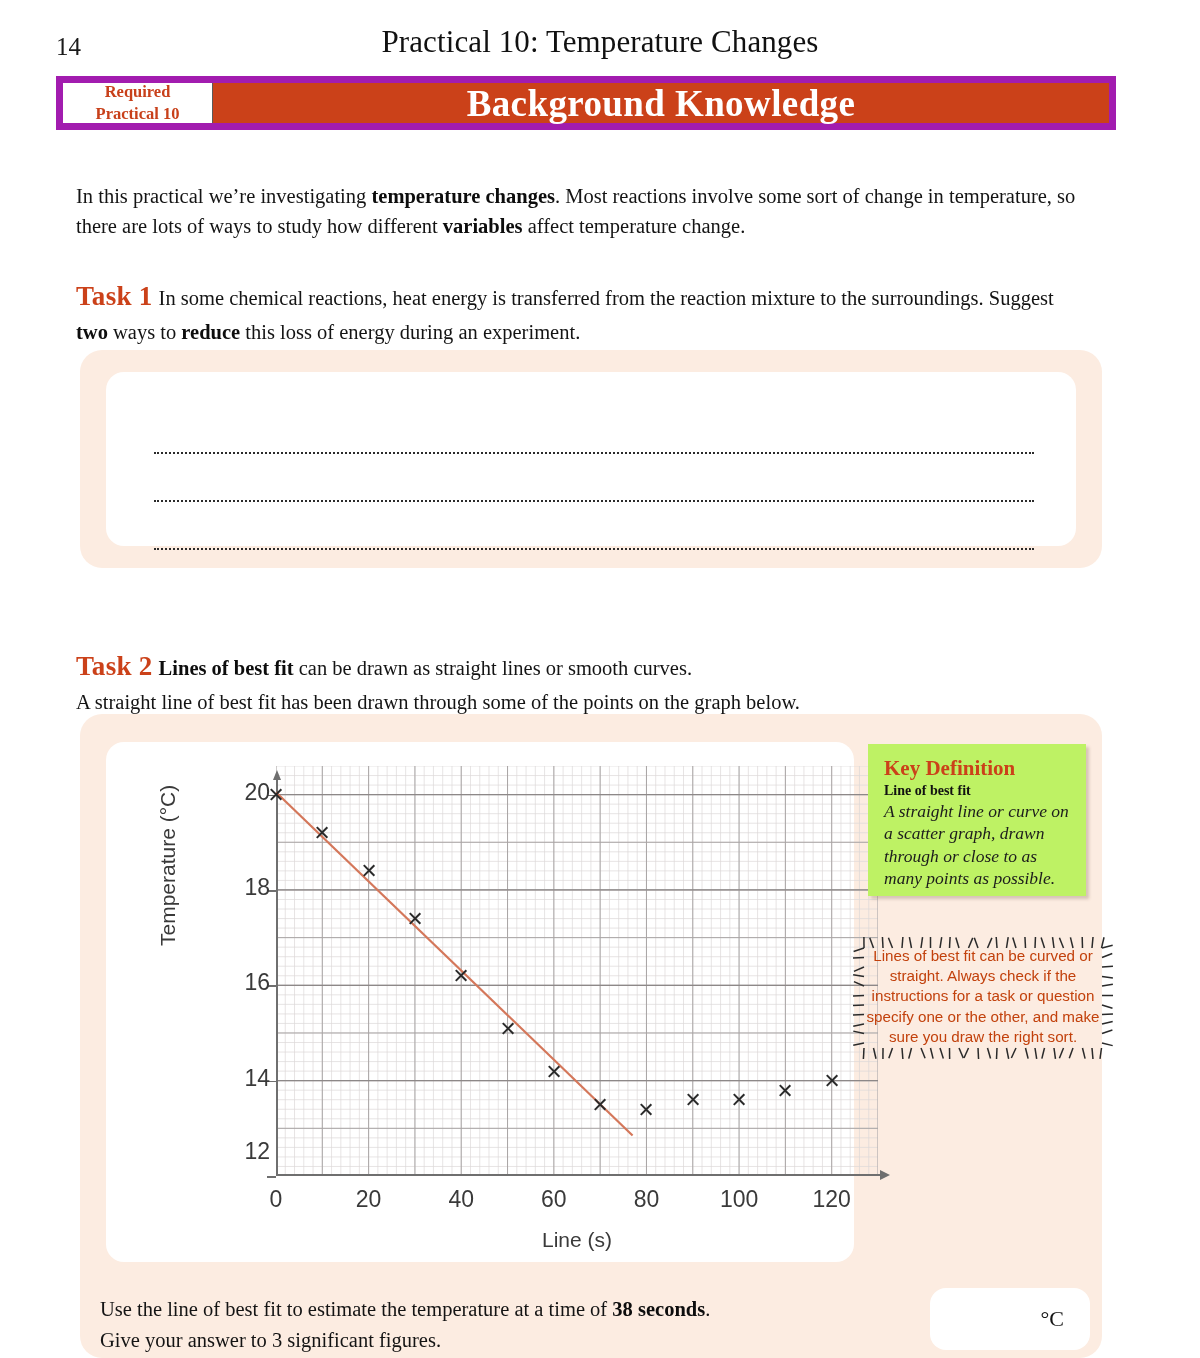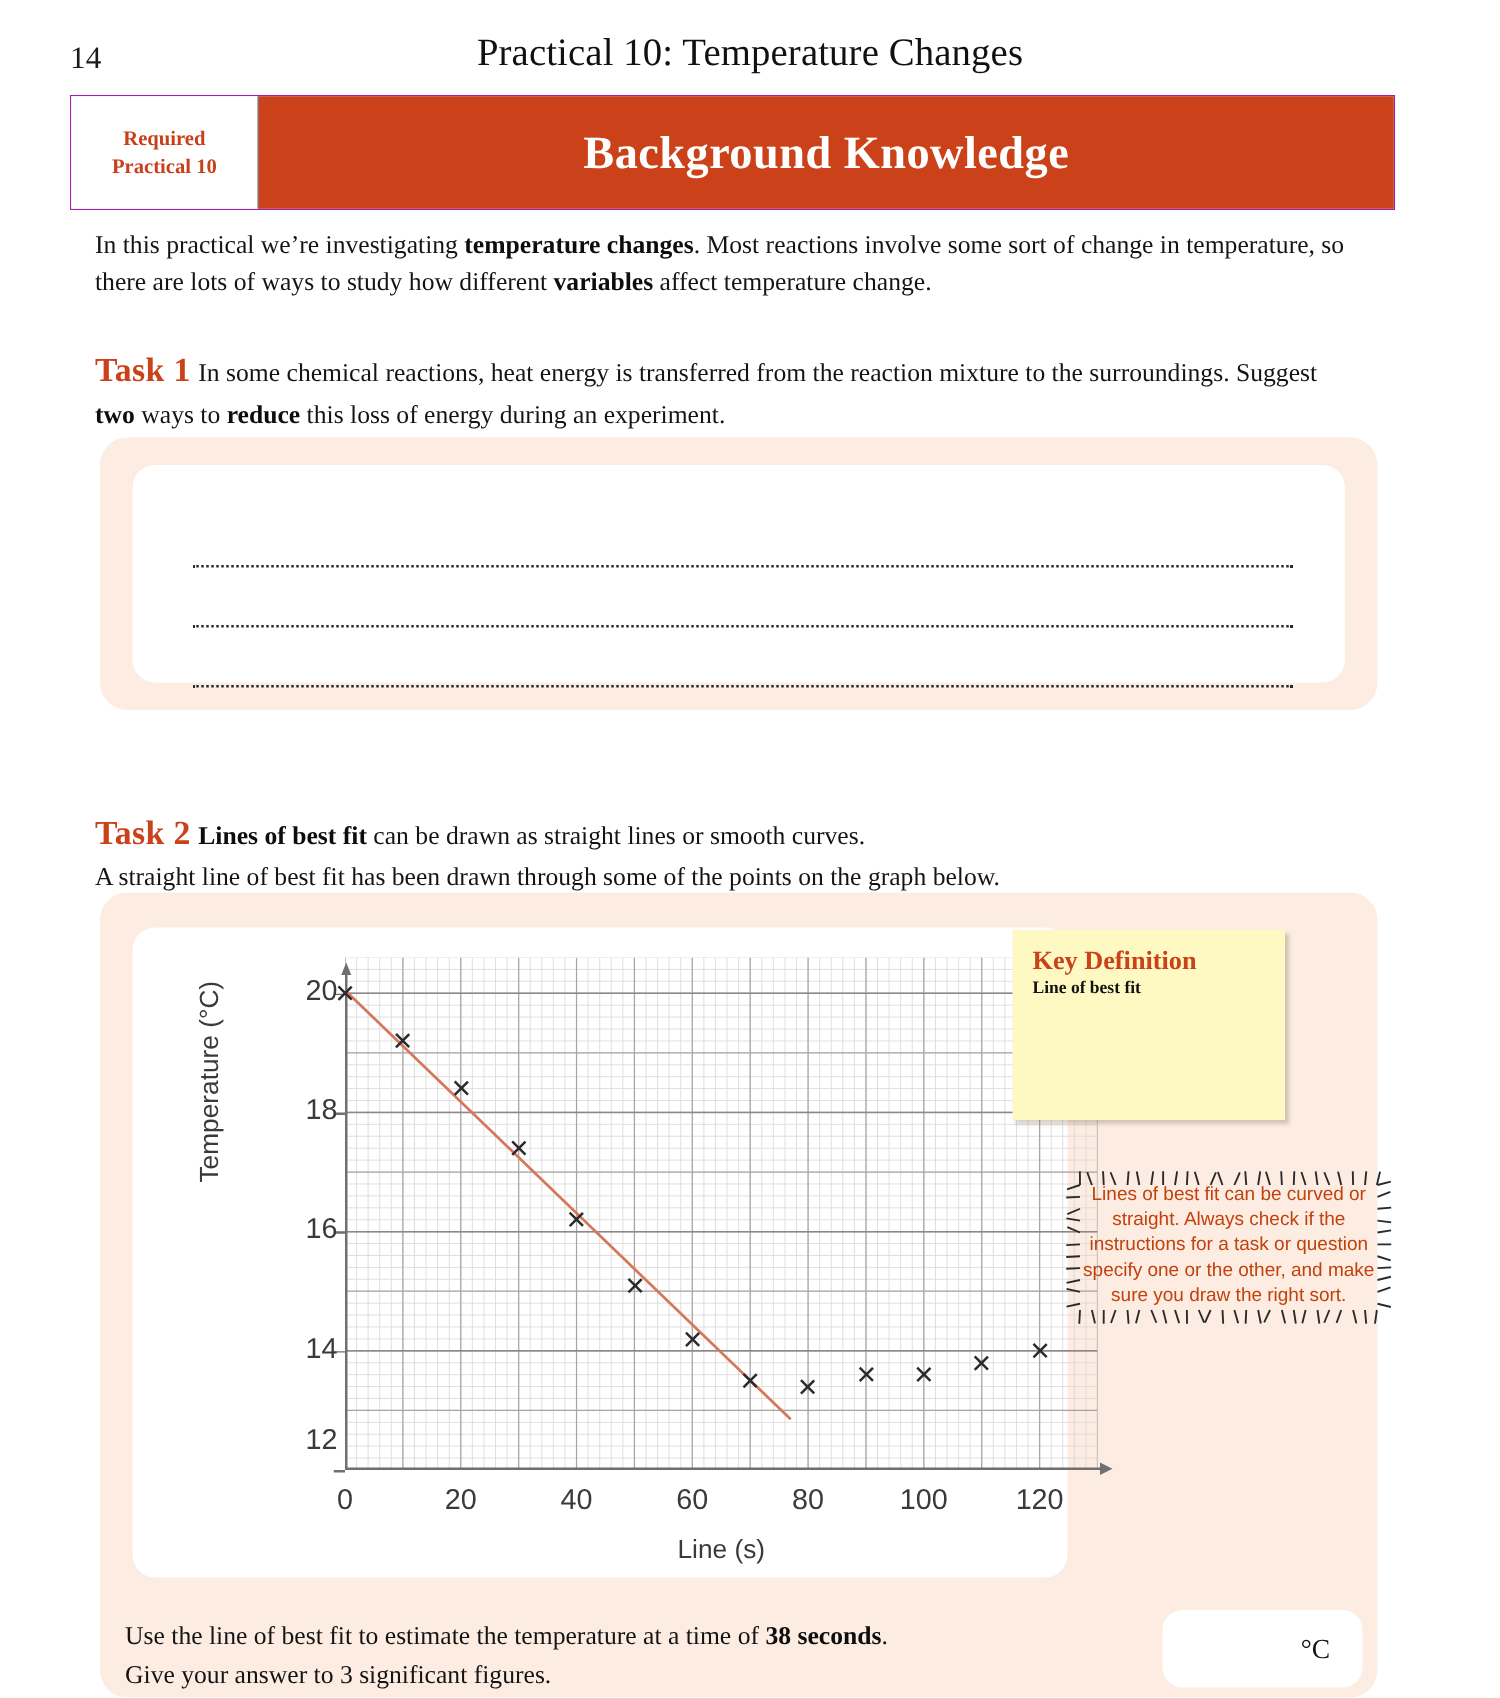--- a/index.html
+++ b/index.html
@@ -20,22 +20,22 @@
   }
   .page-title {
     position: absolute; left: 0; top: 24px; width: 1200px;
     text-align: center;
     font-family: "Liberation Serif", serif;
     font-size: 31px; color: #111111;
     letter-spacing: .1px;
   }
   .banner {
     position: absolute; left: 56px; top: 76px;
-    width: 1060px; height: 92px;
-    border: 1px solid #a21caf;
+    width: 1060px; height: 54px;
+    border: 7px solid #a21caf;
     display: flex; align-items: stretch;
   }
   .banner-tab {
     width: 150px; background: #ffffff;
     border-right: 1px solid #5a5a5a;
     display: flex; flex-direction: column;
     align-items: center; justify-content: center;
     font-family: "Liberation Serif", serif;
     font-weight: bold; color: #c8401a;
     font-size: 16.5px; line-height: 1.35;
@@ -166,23 +166,23 @@
   .pt::before, .pt::after {
     content: ""; position: absolute;
     left: 50%; top: 0; width: 1.8px; height: 15px;
     background: #2a2a2a;
   }
   .pt::before { transform: translateX(-50%) rotate(45deg); }
   .pt::after  { transform: translateX(-50%) rotate(-45deg); }
 
   
   .keydef {
-    position: absolute; left: 810px; top: 744px;
+    position: absolute; left: 868px; top: 744px;
     width: 218px; height: 152px;
-    background: #fef9c3;
+    background: #bef264;
     box-shadow: 3px 3px 3px rgba(120,90,70,.28);
     padding: 12px 14px 24px 16px;
   }
   .keydef-title {
     color: #cb4119; font-weight: bold; font-size: 21px;
     font-family: "Liberation Serif", serif; margin-bottom: 2px;
   }
   .keydef-term {
     font-weight: bold; font-size: 14px; color: #111;
     font-family: "Liberation Serif", serif; margin-bottom: 1px;
@@ -447,20 +447,21 @@
         </div>
       <div class="axis-title-x">Line (s)</div>
       <div class="axis-title-y">Temperature (°C)</div>
     </div>
   </div>
 </div>
 
 <div class="keydef">
   <div class="keydef-title">Key Definition</div>
   <div class="keydef-term">Line of best fit</div>
+  <div class="keydef-def">A straight line or curve on a scatter graph, drawn through or close to as many points as possible.</div>
 </div>
 
 <div class="tip">
   <svg width="270" height="132" id="tip-svg">
       <line x1="16" y1="16" x2="15.905109201620254" y2="5.000409292324425" stroke="#2a2a2a" stroke-width="1.5"></line>
       <line x1="16" y1="116" x2="15.398483057464167" y2="126.98354120344811" stroke="#2a2a2a" stroke-width="1.5"></line>
       <line x1="25.5" y1="16" x2="21.768736034943423" y2="5.652165964653749" stroke="#2a2a2a" stroke-width="1.5"></line>
       <line x1="25.5" y1="116" x2="28.012256495380253" y2="126.70927482612244" stroke="#2a2a2a" stroke-width="1.5"></line>
       <line x1="35" y1="16" x2="34.4380225322719" y2="5.014364773679862" stroke="#2a2a2a" stroke-width="1.5"></line>
       <line x1="35" y1="116" x2="34.93680976113227" y2="126.99981849821677" stroke="#2a2a2a" stroke-width="1.5"></line>

